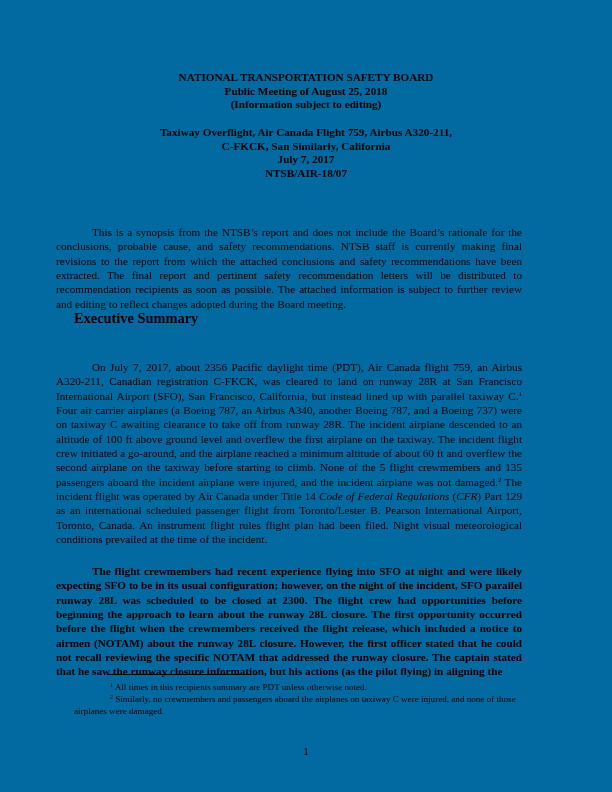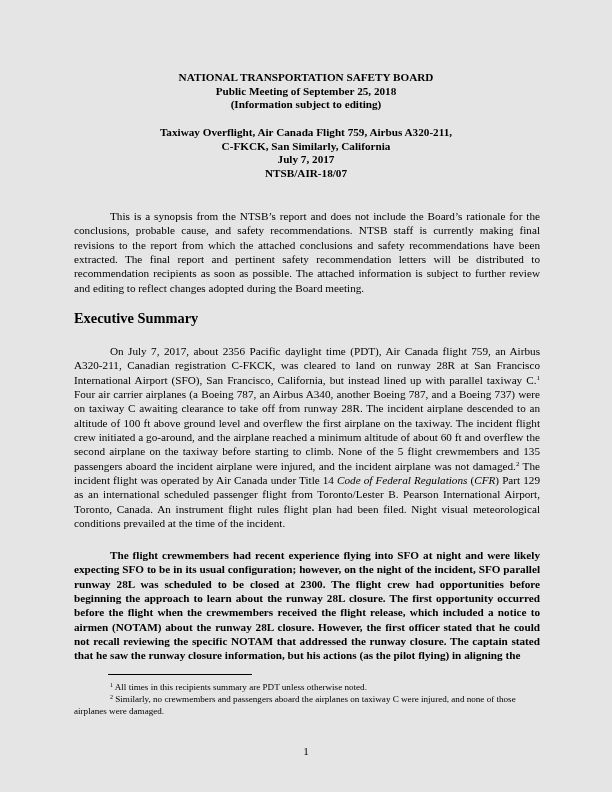--- a/index.html
+++ b/index.html
@@ -1,41 +1,41 @@
 <!DOCTYPE html>
 <html><head>
   <meta charset="utf-8">
   <style>
     html, body { margin: 0; padding: 0; background: #ffffff; }
     body { width: 612px; height: 792px; position: relative; overflow: hidden; font-family: "Liberation Serif", serif; color: #000; }
-    .page { position: absolute; left: 0; top: 0; width: 612px; height: 792px; background: #e5e5e5; }
+    .page { position: absolute; left: 0; top: 0; width: 612px; height: 792px; background: #0369a1; }
     .header { position: absolute; left: 0; width: 612px; text-align: center; font-weight: bold; font-size: 11.2px; line-height: 13.6px; }
     .header.h1 { top: 71px; }
     .header.h2 { top: 126px; }
-    .para { position: absolute; left: 74px; width: 466px; font-size: 11.2px; line-height: 14.35px; text-align: justify; }
+    .para { position: absolute; left: 56px; width: 466px; font-size: 11.2px; line-height: 14.35px; text-align: justify; margin-top: 16px; }
     .para .indent { display: inline-block; width: 36px; }
     .p1 { top: 209px; }
     .section-title { position: absolute; left: 74px; top: 310px; font-weight: bold; font-size: 14.4px; }
     .p2 { top: 344px; }
     .p3 { top: 548px; font-weight: bold; }
     sup { font-size: 7px; vertical-align: 4px; line-height: 0; }
     .fn-rule { position: absolute; left: 108px; top: 674px; width: 144px; height: 0; border-top: 1px solid #000; }
     .footnotes { position: absolute; left: 74px; top: 681px; width: 466px; font-size: 9.1px; line-height: 12.2px; }
     .footnotes .fn { text-indent: 36px; }
     .footnotes sup { font-size: 6px; vertical-align: 3px; }
     .page-number { position: absolute; left: 0; width: 612px; top: 745px; text-align: center; font-size: 11.2px; }
   </style>
 </head>
 <body>
 
 <div class="page">
 
   <div class="header h1">
     <div>NATIONAL TRANSPORTATION SAFETY BOARD</div>
-    <div>Public Meeting of September 25, 2018</div>
+    <div>Public Meeting of August 25, 2018</div>
     <div>(Information subject to editing)</div>
   </div>
 
   <div class="header h2">
     <div>Taxiway Overflight, Air Canada Flight 759, Airbus A320-211,</div>
     <div>C-FKCK, San Similarly, California</div>
     <div>July 7, 2017</div>
     <div>NTSB/AIR-18/07</div>
   </div>
 

